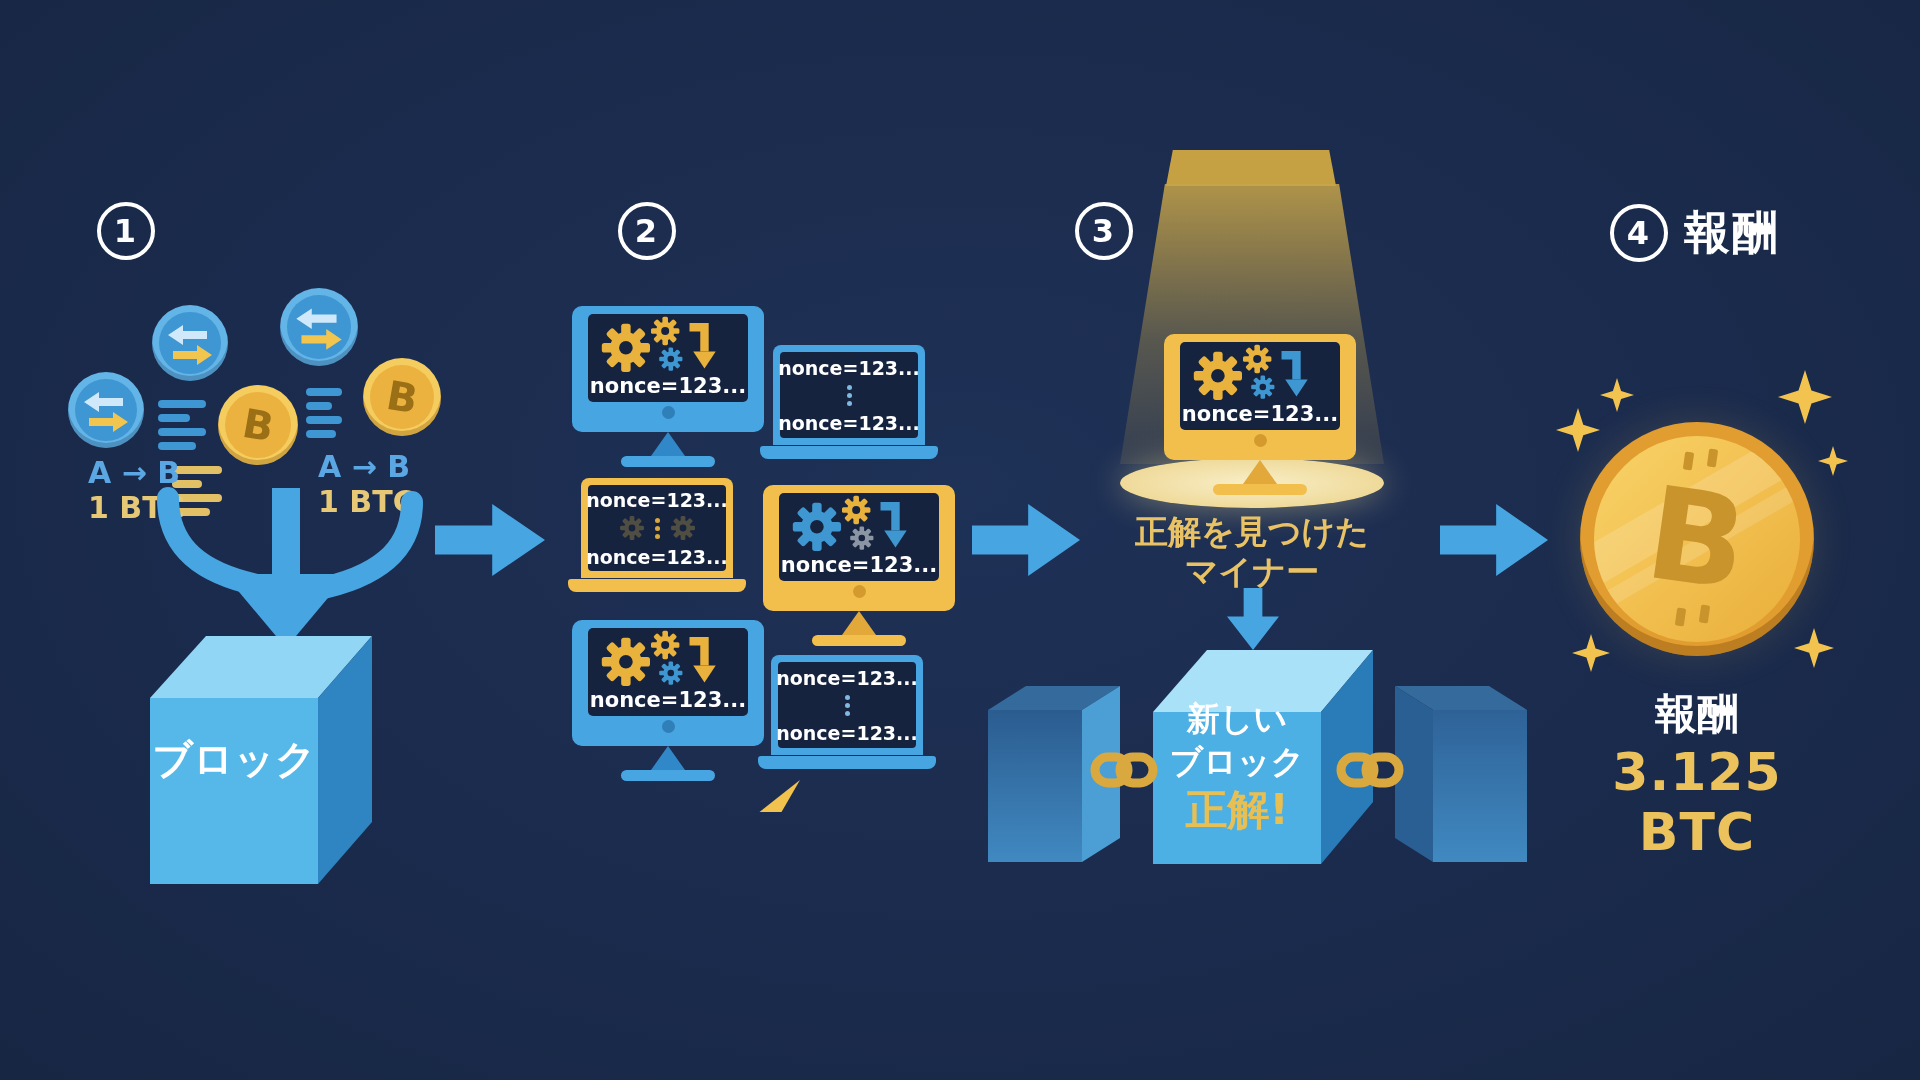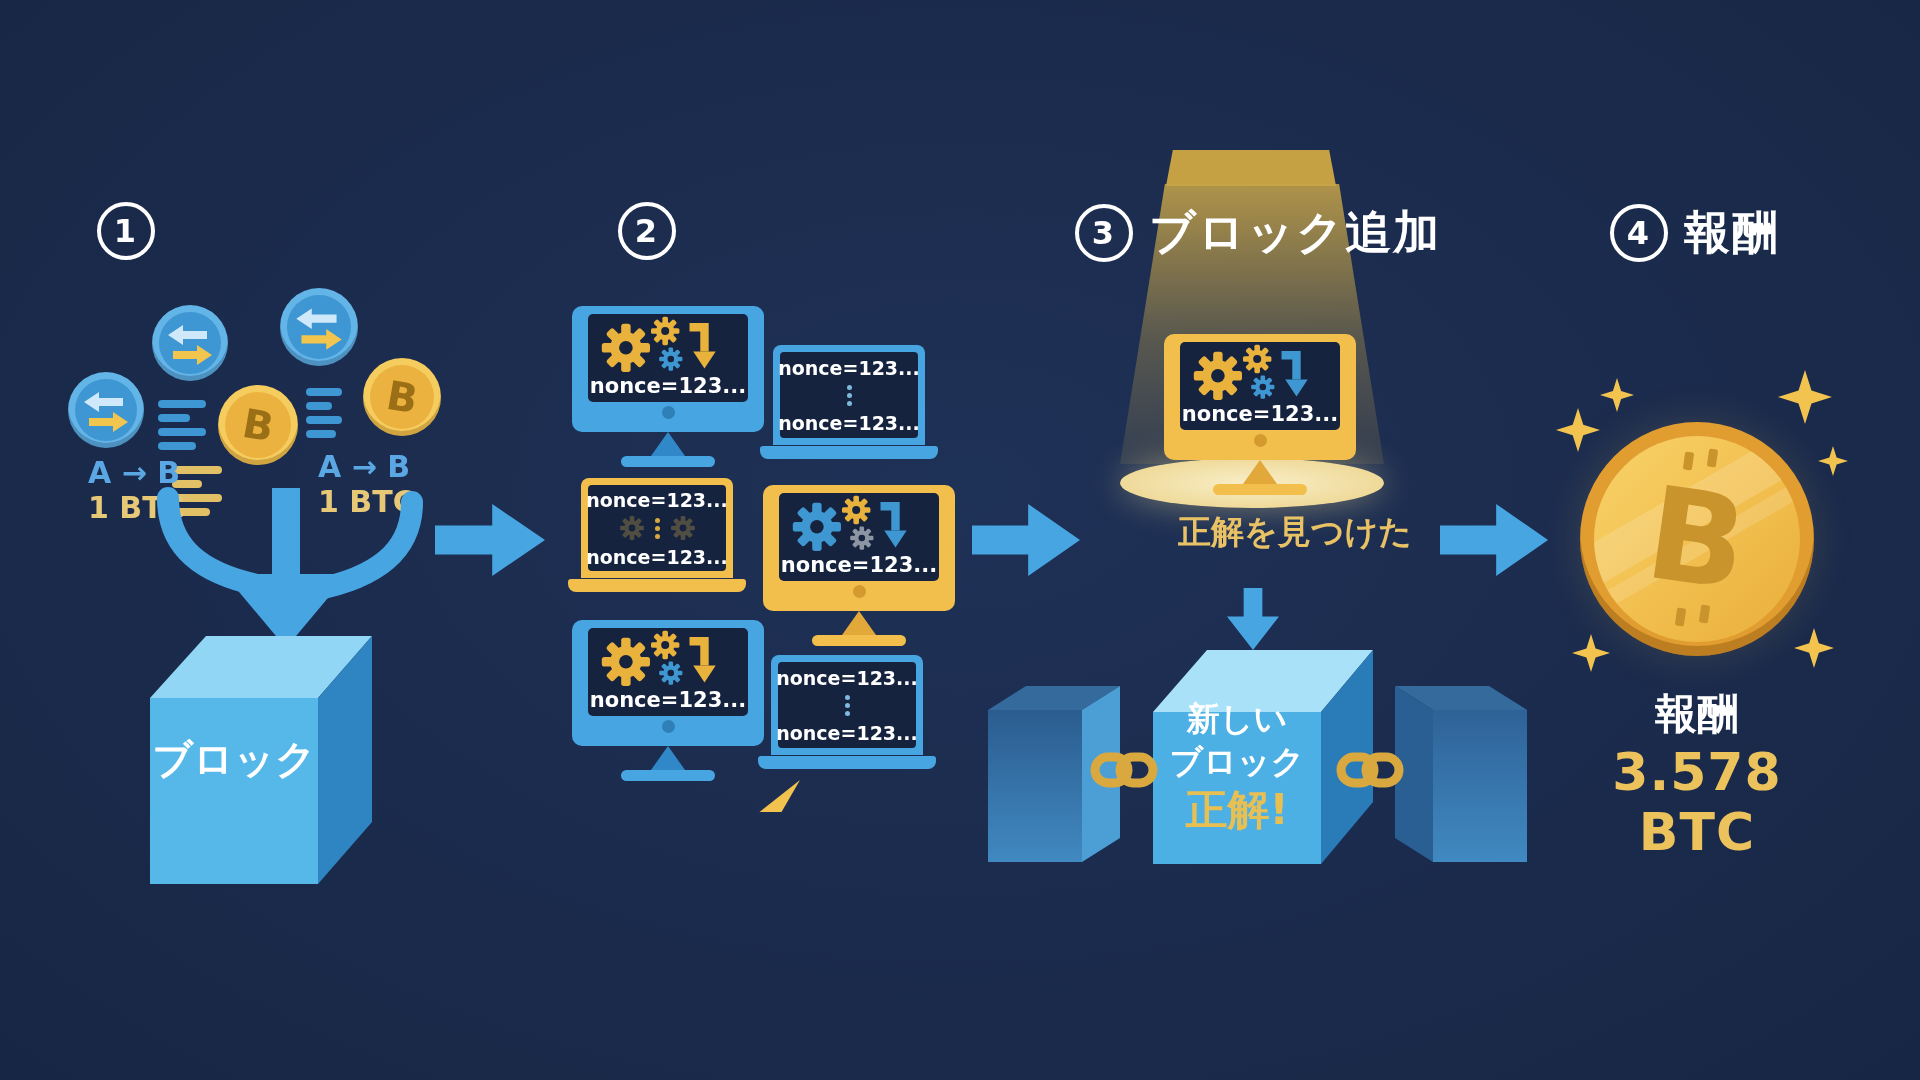--- a/index.html
+++ b/index.html
@@ -337,43 +337,43 @@
   <div class="abs bubble-tail" style="left:756px;top:780px;width:44px;height:32px"></div>
 
   <div class="abs arrow-right" style="left:972px;top:504px;width:108px;height:72px"></div>
 
   <div class="abs cap" style="left:1166px;top:150px;width:170px;height:36px"></div>
   <div class="abs beam" style="left:1120px;top:184px;width:264px;height:280px"></div>
   <div class="abs lightpool" style="left:1120px;top:458px;width:264px;height:50px"></div>
 
   <div class="abs step-title" style="left:1075px;top:202px">
     <span class="numcircle">3</span>
-    <span>ブロック追加</span>
   </div>
 
   <div class="abs desktop gold" style="left:1164px;top:334px;z-index:4">
     <div class="monitor">
         <div class="screen">
       <svg class="gearset v-goldblue" viewBox="0 0 150 62">
         <use href="#gear" class="g1" transform="translate(30,34) scale(0.56)"></use>
         <use href="#gear" class="g2" transform="translate(72,16) scale(0.33)"></use>
         <use href="#gear" class="g3" transform="translate(78,46) scale(0.27)"></use>
         <path class="arr" d="M98 12 h16 v26" fill="none" stroke-width="9"></path>
         <path class="arrh" d="M102 38 h24 l-12 18 z"></path>
       </svg>
       <div class="nonce">nonce=123...</div>
     </div>
         <div class="cam"></div>
       </div>
     <div class="stand"></div>
       <div class="base"></div>
   </div>
 
-  <div class="abs winner" style="left:1135px;top:512px;width:320px">
+  <div class="abs winner" style="left:1092px;top:512px;width:320px">
     <div>正解を見つけた</div>
+    <div>マイナー</div>
   </div>
 
   <div class="abs arrow-down" style="left:1227px;top:588px;width:52px;height:62px"></div>
 
   <svg class="abs" style="left:988px;top:680px" width="132" height="182" viewBox="0 0 132 182">
     <polygon points="0,30 38,6 132,6 94,30" fill="#356a9c"></polygon>
     <polygon points="94,30 132,6 132,158 94,182" fill="#4c9fd4"></polygon>
     <polygon points="0,30 94,30 94,182 0,182" fill="url(#gradL)"></polygon>
   </svg>
   <svg class="abs" style="left:1395px;top:680px" width="132" height="182" viewBox="0 0 132 182">
@@ -420,15 +420,15 @@
         <div class="shine2"></div>
       <span class="bsym">B</span>
     </div>
     <div class="tick" style="left:104px;top:30px;transform:rotate(8deg)"></div>
     <div class="tick" style="left:128px;top:27px;transform:rotate(8deg)"></div>
     <div class="tick" style="left:96px;top:186px;transform:rotate(8deg)"></div>
     <div class="tick" style="left:120px;top:183px;transform:rotate(8deg)"></div>
   </div>
 
   <div class="abs reward-label" style="left:1582px;top:686px;width:230px">報酬</div>
-  <div class="abs reward-amount" style="left:1557px;top:742px;width:280px">3.578 BTC</div>
+  <div class="abs reward-amount" style="left:1557px;top:742px;width:280px">3.125 BTC</div>
 
 </div>
 
 </body></html>

